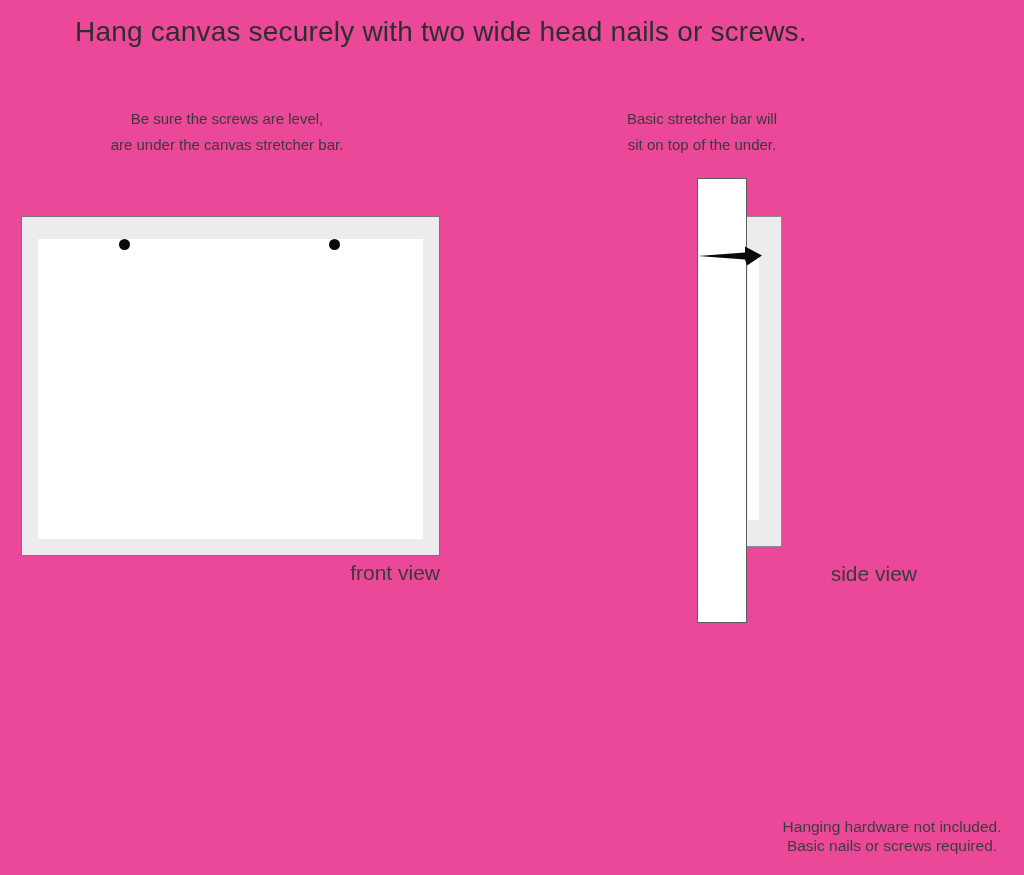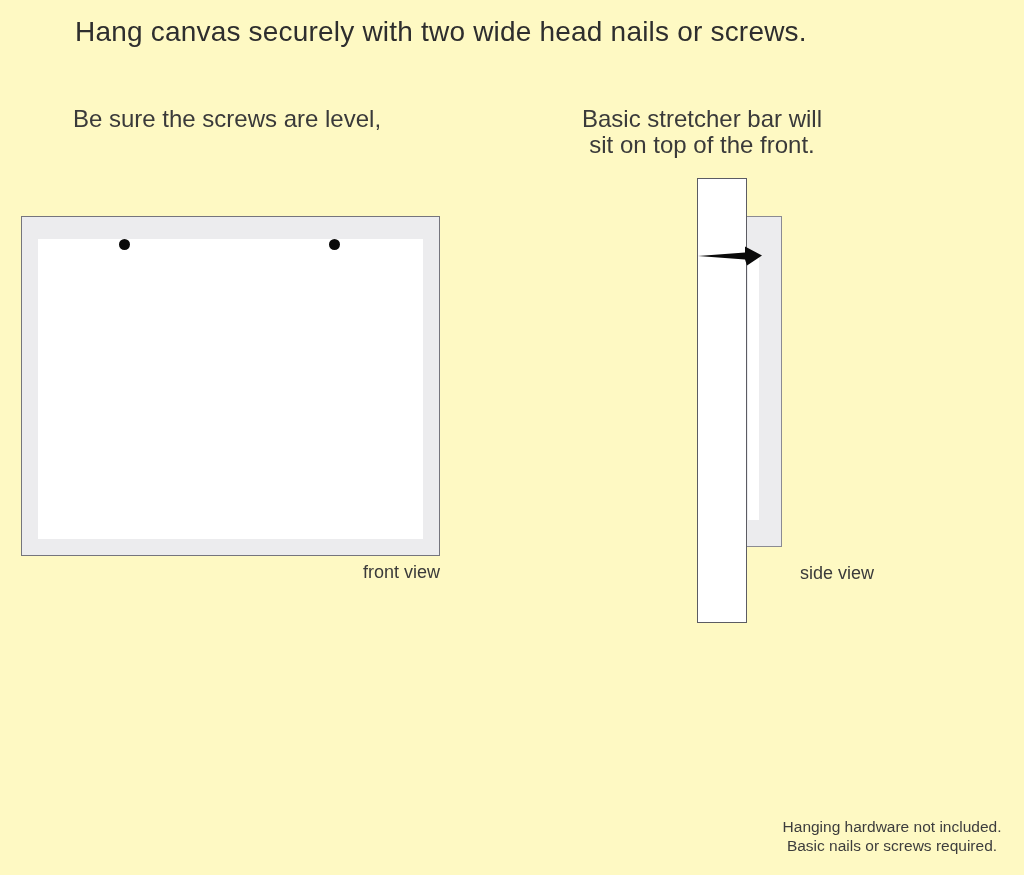--- a/index.html
+++ b/index.html
@@ -1,31 +1,31 @@
 <!DOCTYPE html>
 <html><head>
 <meta charset="utf-8">
 <style>
   html,body{margin:0;padding:0;background:#ffffff;}
   .page{
     position:relative;
     width:1024px;height:875px;
-    background:#fef9c3;
+    background:#ec4899;
     font-family:"Liberation Sans", sans-serif;
     color:#3a3a3a;
     overflow:hidden;
   }
   .title{
     position:absolute;left:75px;top:16px;
     font-size:28px;line-height:32px;font-weight:400;
     color:#2e2e2e;letter-spacing:0.2px;white-space:nowrap;
   }
   .instr{
     position:absolute;
-    font-size:24px;line-height:26px;
+    font-size:15px;line-height:26px;
     text-align:center;color:#3a3a3a;
   }
   .instr-left{left:37px;top:106px;width:380px;}
   .instr-right{left:562px;top:106px;width:280px;}
   .instr .line{display:block;}
 
   
   .front-frame{
     position:absolute;left:21px;top:216px;
     width:419px;height:340px;
@@ -37,24 +37,24 @@
     position:absolute;left:16px;right:16px;top:22px;bottom:16px;
     background:#ffffff;
   }
   .screw{
     position:absolute;width:11px;height:11px;border-radius:50%;
     background:#0a0a0a;top:22px;
   }
   .screw.left{left:97px;}
   .screw.right{left:307px;}
   .view-label{
-    position:absolute;font-size:18px;line-height:25px;color:#3a3a3a;
+    position:absolute;font-size:21px;line-height:25px;color:#3a3a3a;
   }
   .front-label{left:284px;top:560px;width:156px;text-align:right;}
-  .side-label{left:757px;top:561px;width:160px;text-align:center;}
+  .side-label{left:757px;top:561px;width:160px;text-align:right;}
 
   
   .sv-canvas{
     position:absolute;left:746px;top:216px;
     width:36px;height:331px;box-sizing:border-box;
     background:#ececee;border:1.3px solid #8b8b92;
   }
   .sv-canvas-inner{
     position:absolute;left:748px;top:256px;
     width:11px;height:264px;background:#ffffff;
@@ -74,25 +74,26 @@
 </style>
 </head>
 <body>
 
 <div class="page">
 
   <div class="title">Hang canvas securely with two wide head nails or screws.</div>
 
   <div class="instr instr-left">
     <span class="line">Be sure the screws are level,</span>
+    <span class="line">are under the canvas stretcher bar.</span>
   </div>
 
   <div class="instr instr-right">
     <span class="line">Basic stretcher bar will</span>
-    <span class="line">sit on top of the front.</span>
+    <span class="line">sit on top of the under.</span>
   </div>
 
   <div class="front-frame">
     <div class="front-inner"></div>
     <div class="screw left"></div>
     <div class="screw right"></div>
   </div>
   <div class="view-label front-label">front view</div>
 
   <div class="sv-canvas"></div>

